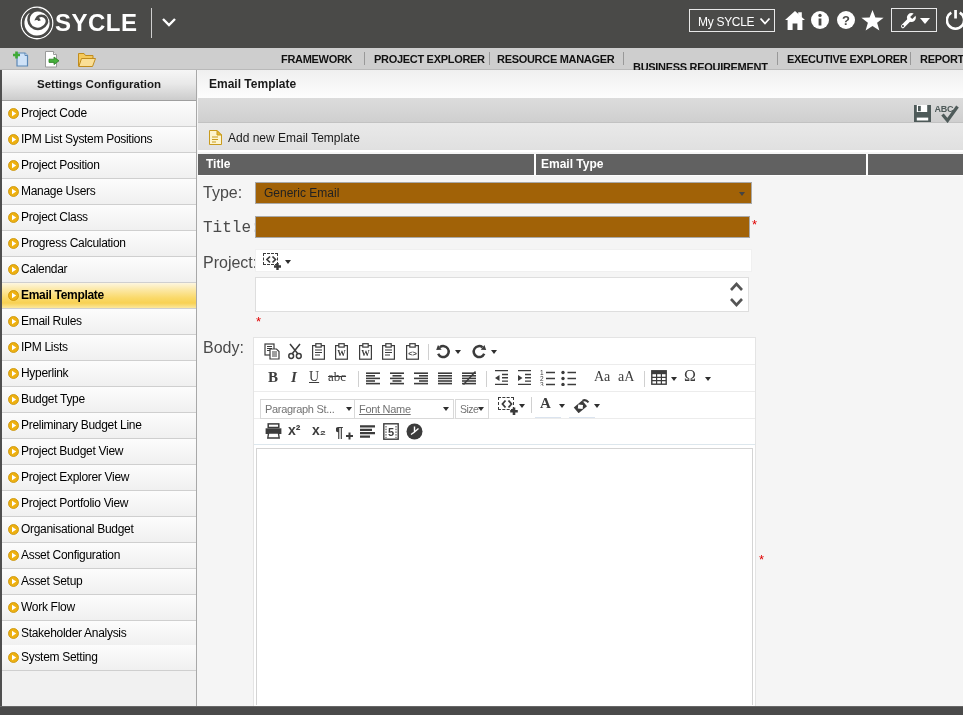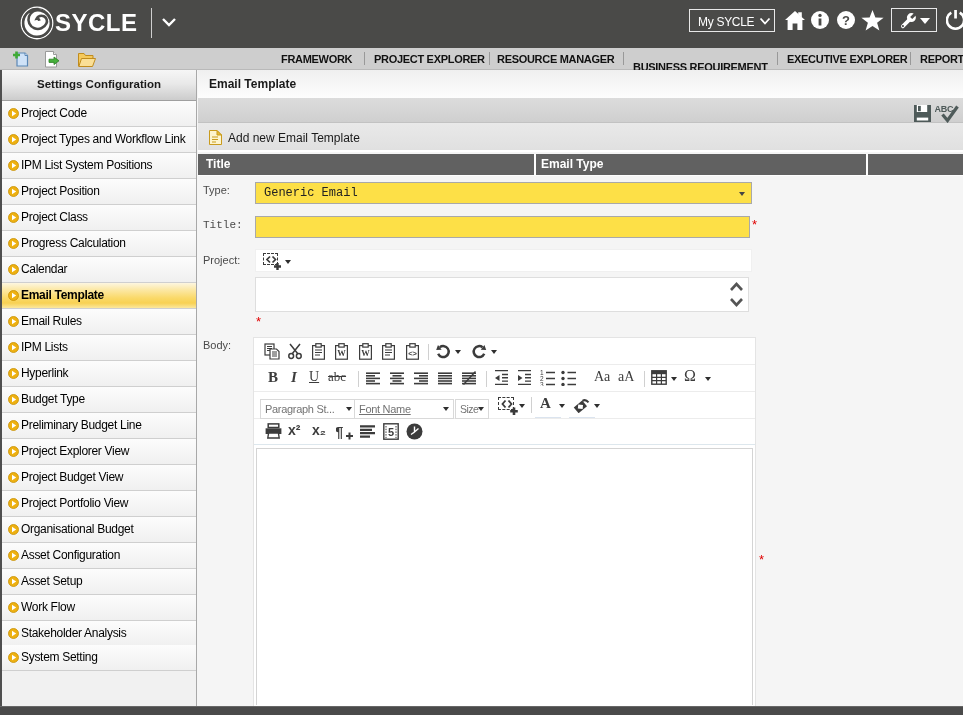--- a/index.html
+++ b/index.html
@@ -32,22 +32,22 @@
 
 #content { position:absolute; left:198px; top:70px; width:765px; height:636px; background:#f5f5f5; }
 #ctitle { position:absolute; left:0; top:0; width:765px; height:28px; background:linear-gradient(#efefef,#fdfdfd); font-size:12px; font-weight:bold; color:#1a1a1a; line-height:28px; padding-left:11px; }
 #graybar { position:absolute; left:0; top:28px; width:765px; height:25px; background:linear-gradient(#dcdcdc,#cfcfcf); border-bottom:1px solid #c2c2c2; }
 #addrow { position:absolute; left:0; top:53px; width:765px; height:29px; background:linear-gradient(#e9e9e9,#e0e0e0); border-bottom:2px solid #fff; font-size:12px; color:#1a1a1a; }
 #addrow span { position:absolute; left:30px; top:8px; }
 #thead { position:absolute; left:0; top:84px; width:765px; height:22px; background:#616161; border-bottom:1px solid #fdfdfd; }
 #thead .th { position:absolute; top:0; height:22px; color:#fff; font-size:12px; font-weight:bold; line-height:21px; }
 
 
-.flabel { position:absolute; font-size:11px; color:#4a4a4a; }
-.finput { position:absolute; background:#fde047; border:1px solid #a9a9a9;font-family:Liberation Mono, monospace; }
+.flabel { position:absolute; font-size:16px; color:#4a4a4a; }
+.finput { position:absolute; background:#a16207; border:1px solid #a9a9a9; }
 .red { position:absolute; color:#e00000; font-size:13px; }
 
 
 #editor { position:absolute; left:55px; top:267px; width:503px; height:369px; background:#fff; border:1px solid #e4e4e4; border-bottom:none; }
 .erow { position:absolute; left:0; width:501px; border-bottom:1px solid #ececec; }
 #ebody { position:absolute; left:2px; top:110px; width:497px; height:257px; background:#fff; border:1px solid #d4d4d4; border-bottom:none; }
 .esel { position:absolute; height:20px; border:1px solid #d9d9d9; background:#fff; color:#737373; font-size:11px; line-height:18px; padding-left:4px; letter-spacing:-0.3px; }
 .ic { position:absolute; }
 .tico { position:absolute; font-size:14px; color:#3c3c3c; }
 .vsep { position:absolute; width:1px; height:16px; background:#d0d0d0; }
@@ -138,29 +138,29 @@
   </div>
   <div id="sidebar">
       <div id="sidehead">Settings Configuration</div>
       <div class="sitem"><svg width="11" height="11" viewBox="0 0 11 11">
           <circle cx="5.5" cy="5.5" r="5" fill="#eeb111" stroke="#c88f00" stroke-width="0.8"></circle>
           <path d="M4 2.8 L8.2 5.5 L4 8.2 Z" fill="#fff"></path>
         </svg>Project Code</div>
 <div class="sitem"><svg width="11" height="11" viewBox="0 0 11 11">
           <circle cx="5.5" cy="5.5" r="5" fill="#eeb111" stroke="#c88f00" stroke-width="0.8"></circle>
           <path d="M4 2.8 L8.2 5.5 L4 8.2 Z" fill="#fff"></path>
-        </svg>Project Types and Workflow Link</div>
-<div class="sitem"><svg width="11" height="11" viewBox="0 0 11 11">
-          <circle cx="5.5" cy="5.5" r="5" fill="#eeb111" stroke="#c88f00" stroke-width="0.8"></circle>
-          <path d="M4 2.8 L8.2 5.5 L4 8.2 Z" fill="#fff"></path>
         </svg>IPM List System Positions</div>
 <div class="sitem"><svg width="11" height="11" viewBox="0 0 11 11">
           <circle cx="5.5" cy="5.5" r="5" fill="#eeb111" stroke="#c88f00" stroke-width="0.8"></circle>
           <path d="M4 2.8 L8.2 5.5 L4 8.2 Z" fill="#fff"></path>
         </svg>Project Position</div>
+<div class="sitem"><svg width="11" height="11" viewBox="0 0 11 11">
+          <circle cx="5.5" cy="5.5" r="5" fill="#eeb111" stroke="#c88f00" stroke-width="0.8"></circle>
+          <path d="M4 2.8 L8.2 5.5 L4 8.2 Z" fill="#fff"></path>
+        </svg>Manage Users</div>
 <div class="sitem"><svg width="11" height="11" viewBox="0 0 11 11">
           <circle cx="5.5" cy="5.5" r="5" fill="#eeb111" stroke="#c88f00" stroke-width="0.8"></circle>
           <path d="M4 2.8 L8.2 5.5 L4 8.2 Z" fill="#fff"></path>
         </svg>Project Class</div>
 <div class="sitem"><svg width="11" height="11" viewBox="0 0 11 11">
           <circle cx="5.5" cy="5.5" r="5" fill="#eeb111" stroke="#c88f00" stroke-width="0.8"></circle>
           <path d="M4 2.8 L8.2 5.5 L4 8.2 Z" fill="#fff"></path>
         </svg>Progress Calculation</div>
 <div class="sitem"><svg width="11" height="11" viewBox="0 0 11 11">
           <circle cx="5.5" cy="5.5" r="5" fill="#eeb111" stroke="#c88f00" stroke-width="0.8"></circle>
@@ -186,25 +186,25 @@
           <circle cx="5.5" cy="5.5" r="5" fill="#eeb111" stroke="#c88f00" stroke-width="0.8"></circle>
           <path d="M4 2.8 L8.2 5.5 L4 8.2 Z" fill="#fff"></path>
         </svg>Budget Type</div>
 <div class="sitem"><svg width="11" height="11" viewBox="0 0 11 11">
           <circle cx="5.5" cy="5.5" r="5" fill="#eeb111" stroke="#c88f00" stroke-width="0.8"></circle>
           <path d="M4 2.8 L8.2 5.5 L4 8.2 Z" fill="#fff"></path>
         </svg>Preliminary Budget Line</div>
 <div class="sitem"><svg width="11" height="11" viewBox="0 0 11 11">
           <circle cx="5.5" cy="5.5" r="5" fill="#eeb111" stroke="#c88f00" stroke-width="0.8"></circle>
           <path d="M4 2.8 L8.2 5.5 L4 8.2 Z" fill="#fff"></path>
+        </svg>Project Budget View</div>
+<div class="sitem"><svg width="11" height="11" viewBox="0 0 11 11">
+          <circle cx="5.5" cy="5.5" r="5" fill="#eeb111" stroke="#c88f00" stroke-width="0.8"></circle>
+          <path d="M4 2.8 L8.2 5.5 L4 8.2 Z" fill="#fff"></path>
         </svg>Project Explorer View</div>
-<div class="sitem"><svg width="11" height="11" viewBox="0 0 11 11">
-          <circle cx="5.5" cy="5.5" r="5" fill="#eeb111" stroke="#c88f00" stroke-width="0.8"></circle>
-          <path d="M4 2.8 L8.2 5.5 L4 8.2 Z" fill="#fff"></path>
-        </svg>Project Budget View</div>
 <div class="sitem"><svg width="11" height="11" viewBox="0 0 11 11">
           <circle cx="5.5" cy="5.5" r="5" fill="#eeb111" stroke="#c88f00" stroke-width="0.8"></circle>
           <path d="M4 2.8 L8.2 5.5 L4 8.2 Z" fill="#fff"></path>
         </svg>Project Portfolio View</div>
 <div class="sitem"><svg width="11" height="11" viewBox="0 0 11 11">
           <circle cx="5.5" cy="5.5" r="5" fill="#eeb111" stroke="#c88f00" stroke-width="0.8"></circle>
           <path d="M4 2.8 L8.2 5.5 L4 8.2 Z" fill="#fff"></path>
         </svg>Organisational Budget</div>
 <div class="sitem"><svg width="11" height="11" viewBox="0 0 11 11">
           <circle cx="5.5" cy="5.5" r="5" fill="#eeb111" stroke="#c88f00" stroke-width="0.8"></circle>

